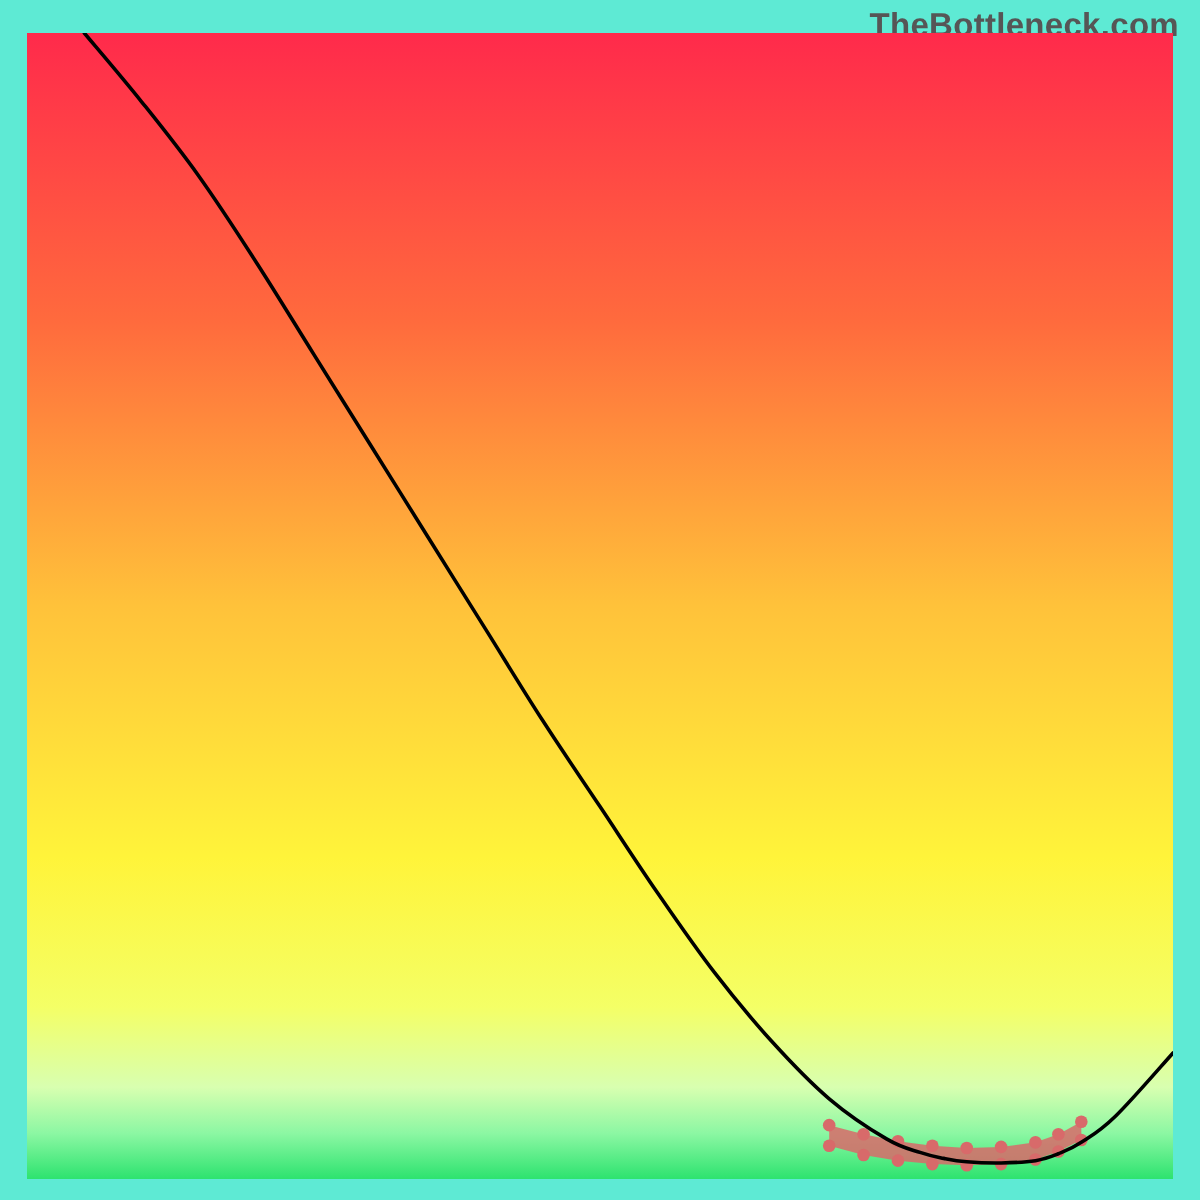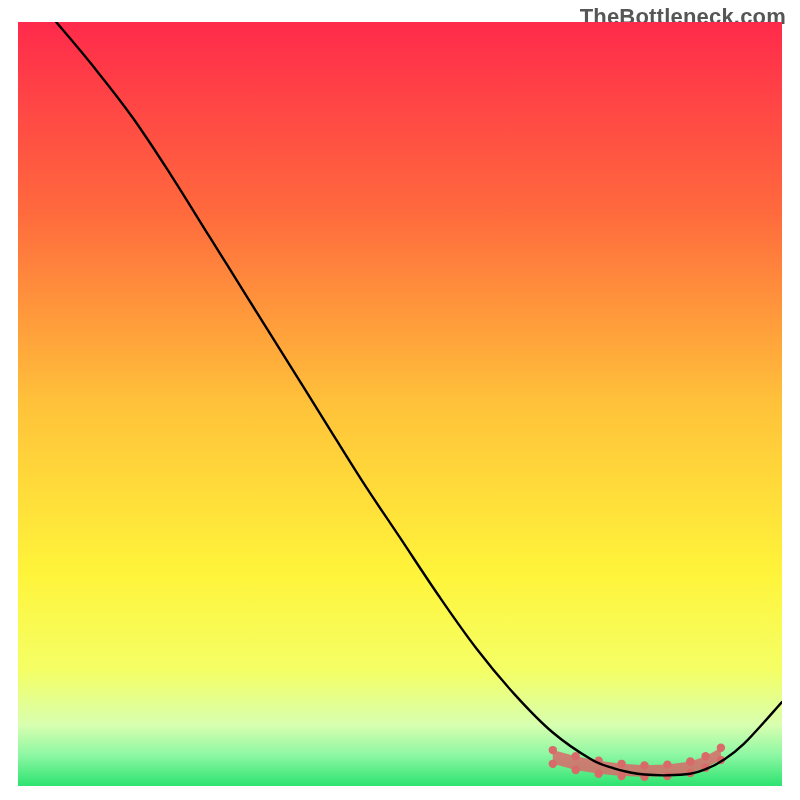--- a/index.html
+++ b/index.html
@@ -1,21 +1,21 @@
 <!DOCTYPE html>
 <html><head>
 <meta charset="utf-8">
 <style>
   * { margin: 0; padding: 0; box-sizing: border-box; }
   html, body { width: 800px; height: 800px; background: #000; overflow: hidden; }
   .frame {
     position: relative;
     width: 800px;
     height: 800px;
-    background: #ffffff;
+    background: #5eead4;
   }
   .watermark {
     position: absolute;
     top: 4px;
     right: 14px;
     font-family: Arial, Helvetica, sans-serif;
     font-size: 22px;
     font-weight: 600;
     color: #565656;
     letter-spacing: 0.2px;

